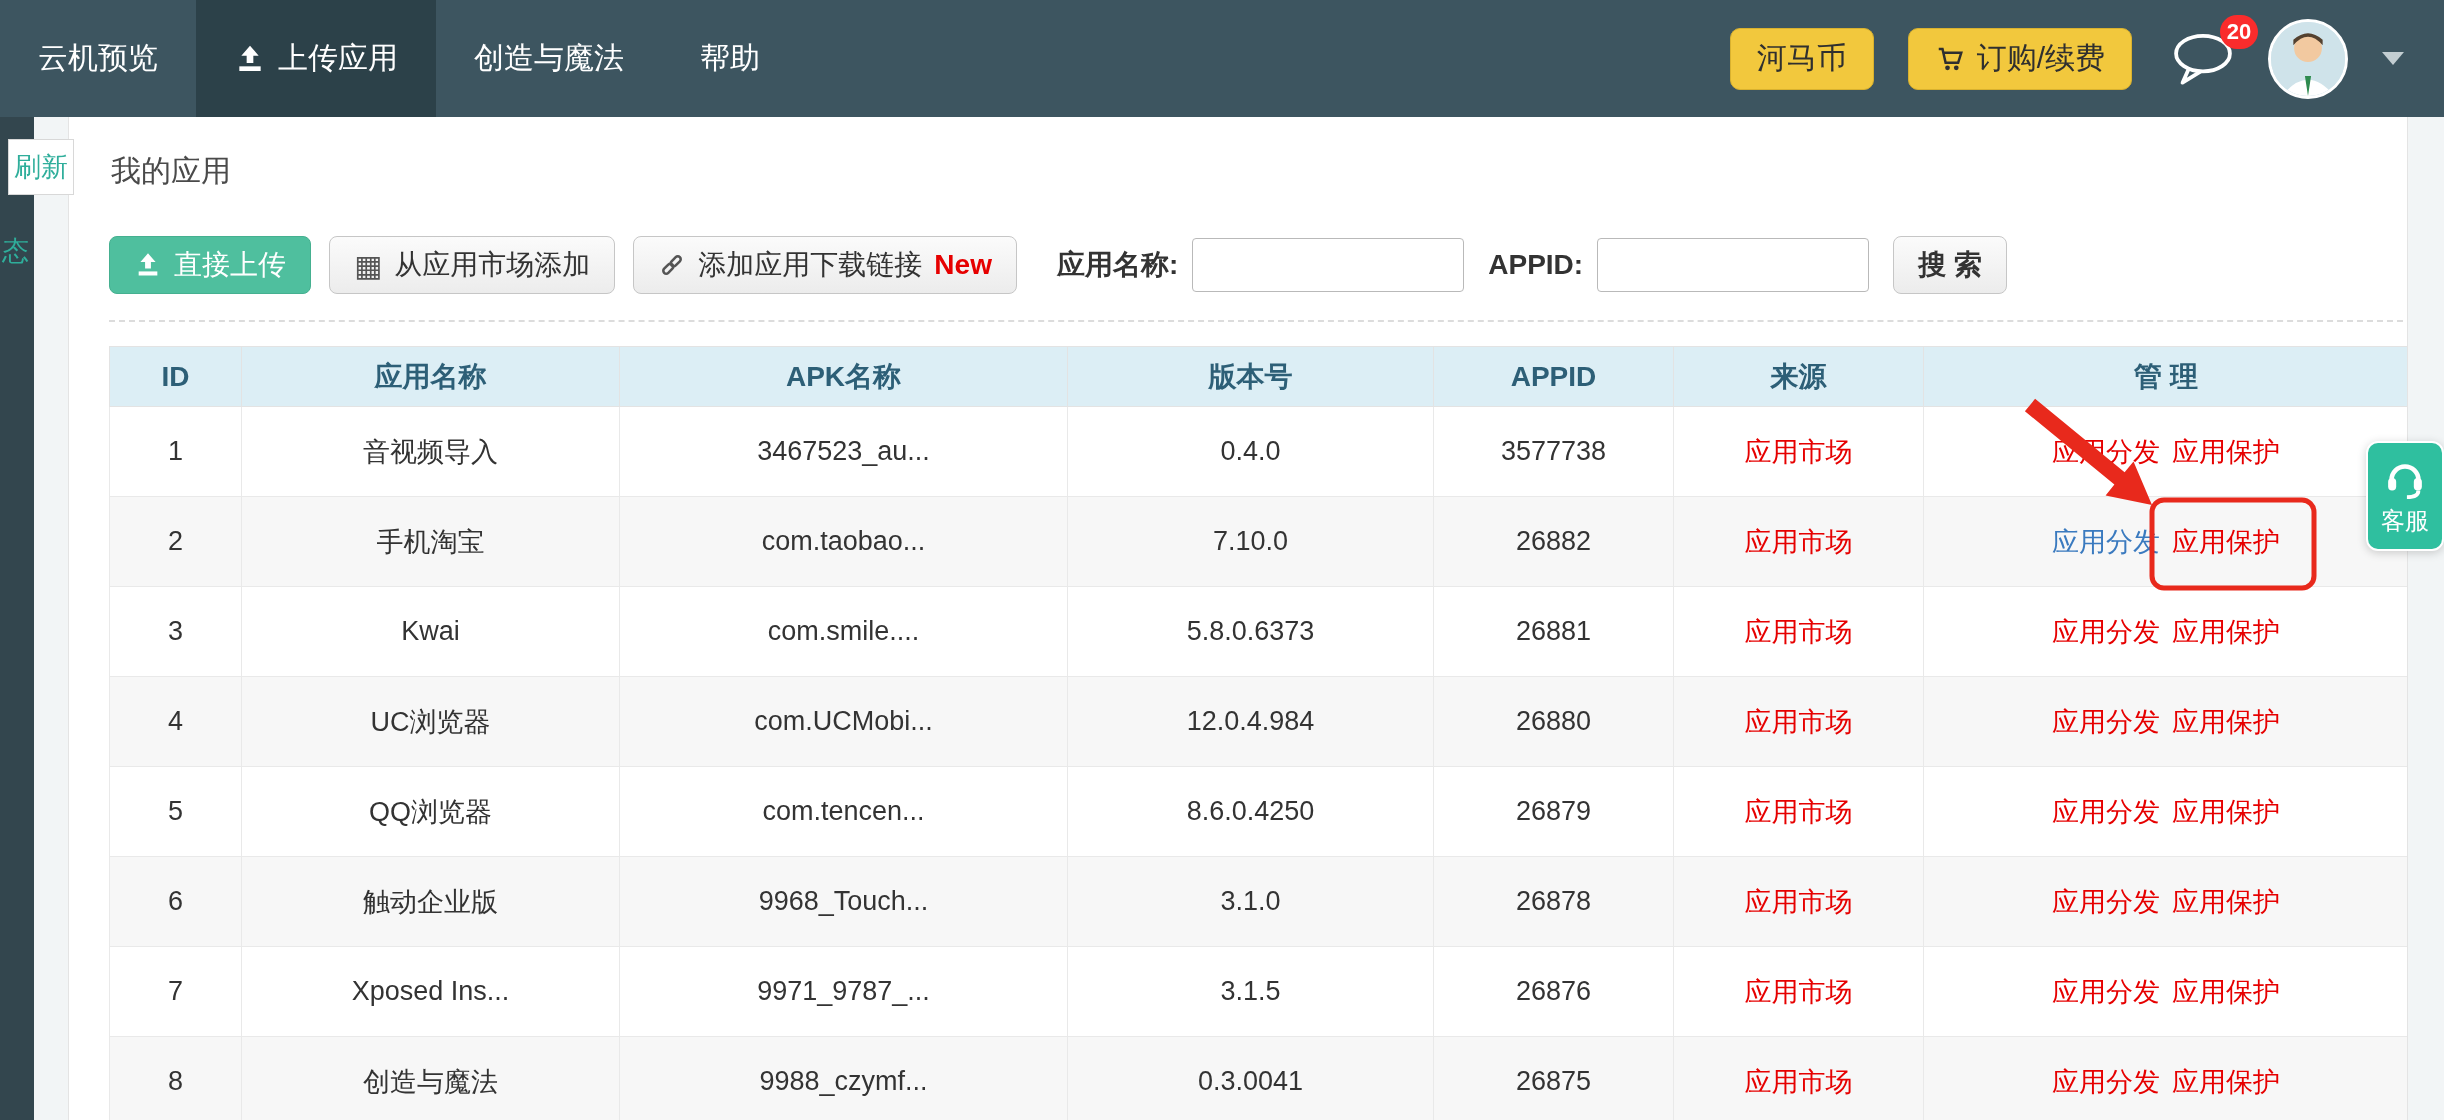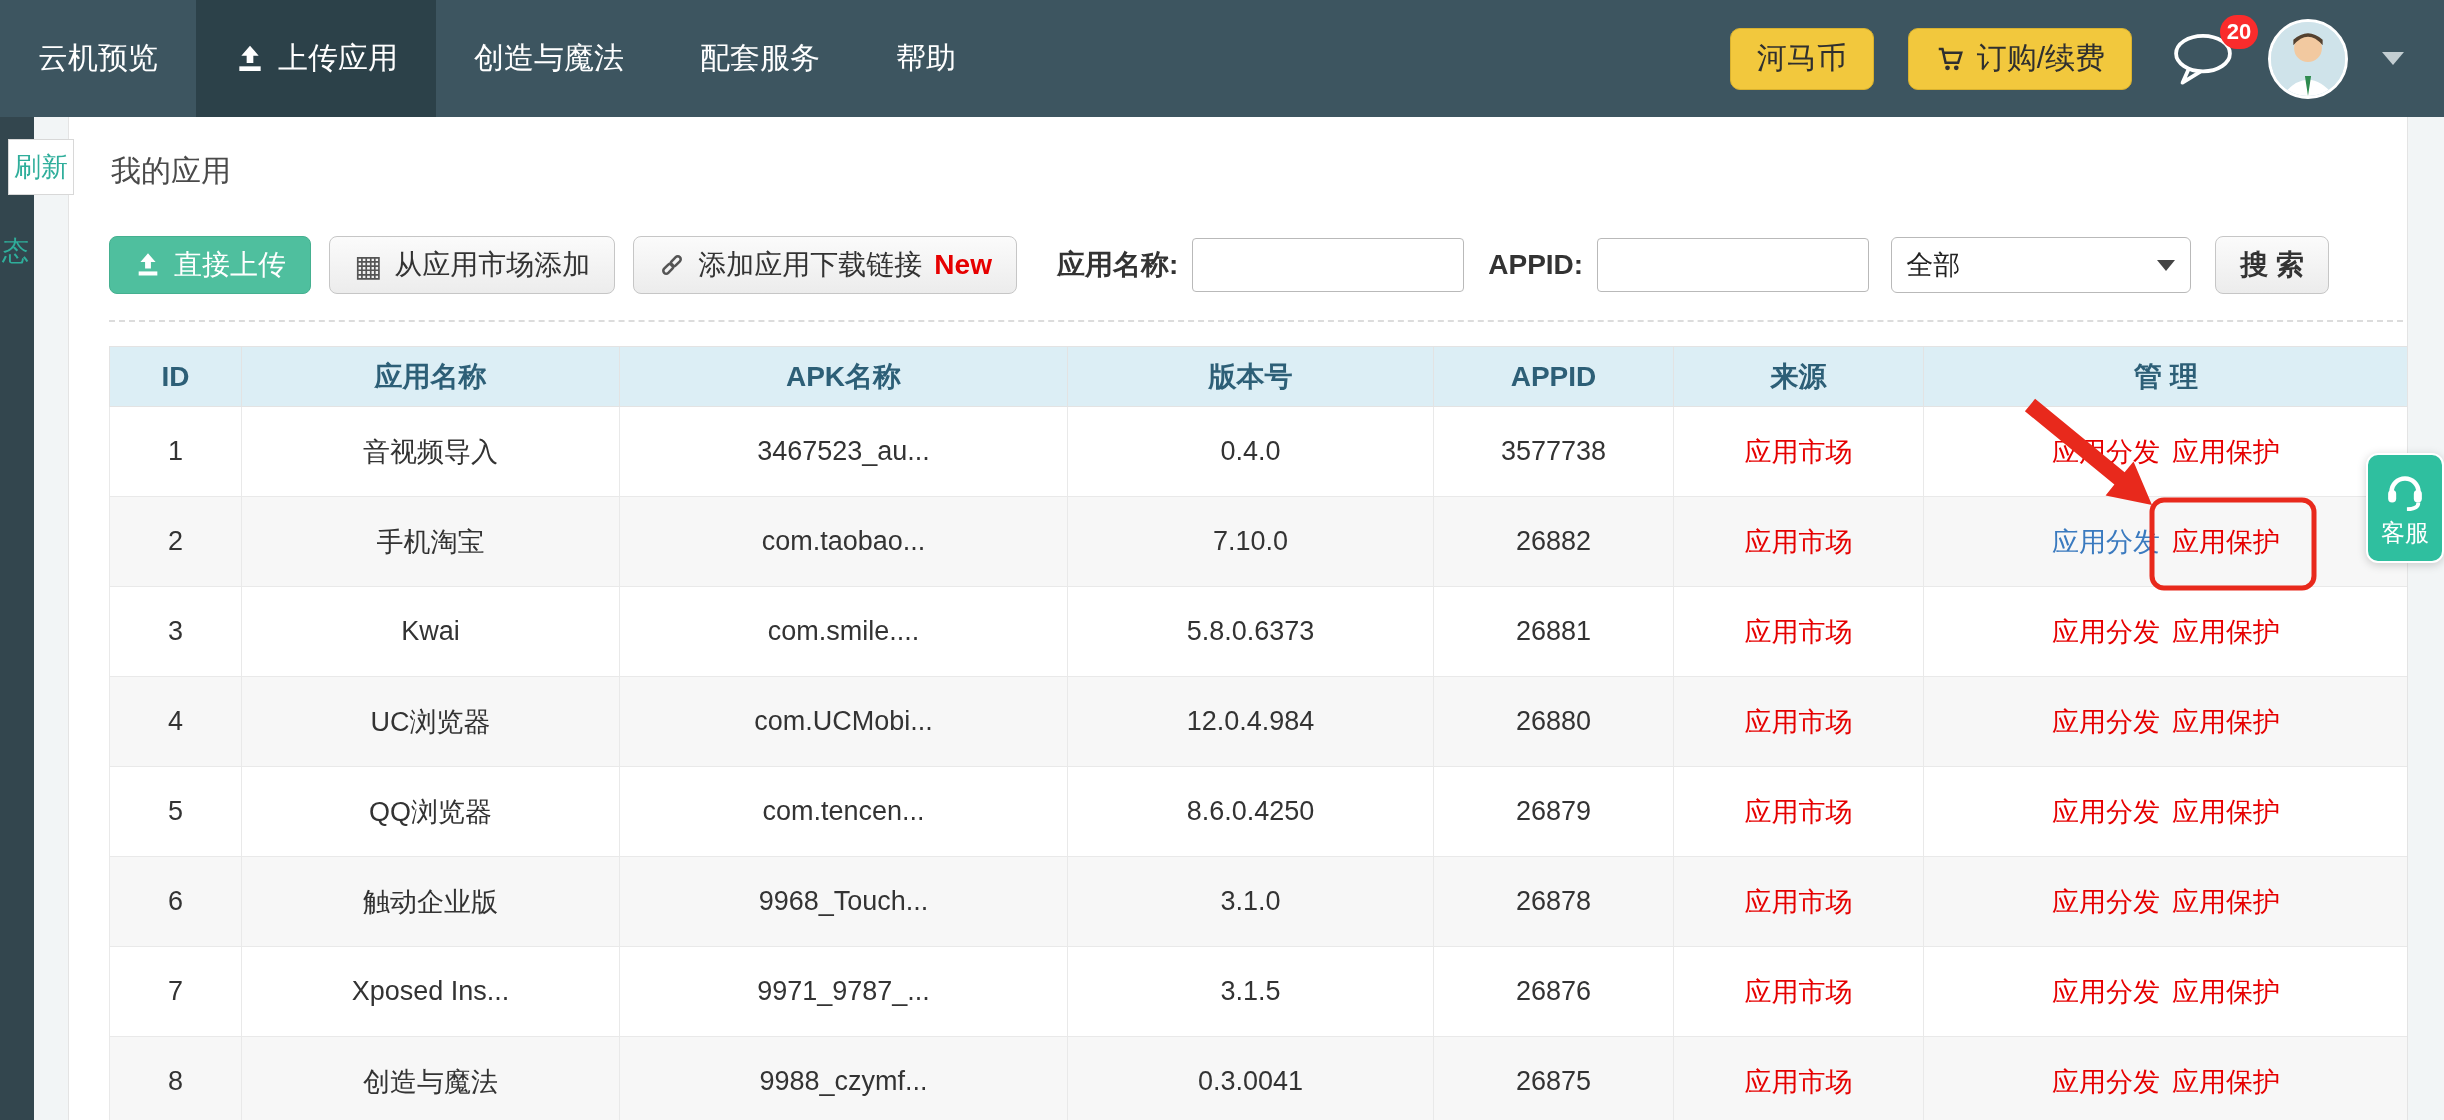--- a/index.html
+++ b/index.html
@@ -92,23 +92,20 @@
       <span class="nicon">
         <svg width="32" height="32" viewBox="0 0 24 24">
             <path d="M12 2 L18.5 9.5 H14.5 V15 H9.5 V9.5 H5.5 Z" fill="#fff"></path>
             <path d="M4 17.5 H20 V21 H4 Z" fill="#fff"></path>
           </svg>
       </span>
       <span>上传应用</span>
     </div>
     <div class="nav-item">
       <span>创造与魔法</span>
-    </div>
-    <div class="nav-item">
-      <span>配套服务</span>
     </div>
     <div class="nav-item">
       <span>帮助</span>
     </div>
   </div>
   <div class="nav-right">
     <div class="pill">
       <span>河马币</span>
     </div>
     <div class="pill">
@@ -181,26 +178,20 @@
         <span>添加应用下载链接</span>
         <span class="new-badge">New</span>
       </div>
 
       <span class="field-label lbl1">应用名称:</span>
       <input class="text-input" type="text" value="" style="">
 
       <span class="field-label lbl2">APPID:</span>
       <input class="text-input" type="text" value="" style="">
 
-      <span class="select-wrap">
-        <select class="filter-select">
-          <option>全部</option>
-        </select>
-        <span class="select-caret"></span>
-      </span>
 
       <div class="btn btn-grey search-btn">
         <span>搜 索</span>
       </div>
     </div>
 
     <div class="divider"></div>
 
     <table class="apps">
       <colgroup>
@@ -310,21 +301,21 @@
           <td class="src">应用市场</td>
           <td>
             <a class="mlink">应用分发</a><a class="mlink">应用保护</a>
           </td>
         </tr>
       </tbody>
     </table>
   </div>
 </div>
 
-<div class="cs-widget" style="top: 453px;">
+<div class="cs-widget" style="top: 441px;">
   <span style="display:flex;">
     <svg viewBox="0 0 24 24" width="46" height="46">
         <path d="M5 13 a7 7 0 0 1 14 0" fill="none" stroke="#fff" stroke-width="2.4"></path>
         <rect x="3.2" y="12" width="4.2" height="6.5" rx="2.1" fill="#fff"></rect>
         <rect x="16.6" y="12" width="4.2" height="6.5" rx="2.1" fill="#fff"></rect>
         <path d="M19 18.5 q0 3.5 -6 3.5" fill="none" stroke="#fff" stroke-width="2"></path>
       </svg>
   </span>
   <span>客服</span>
 </div>

